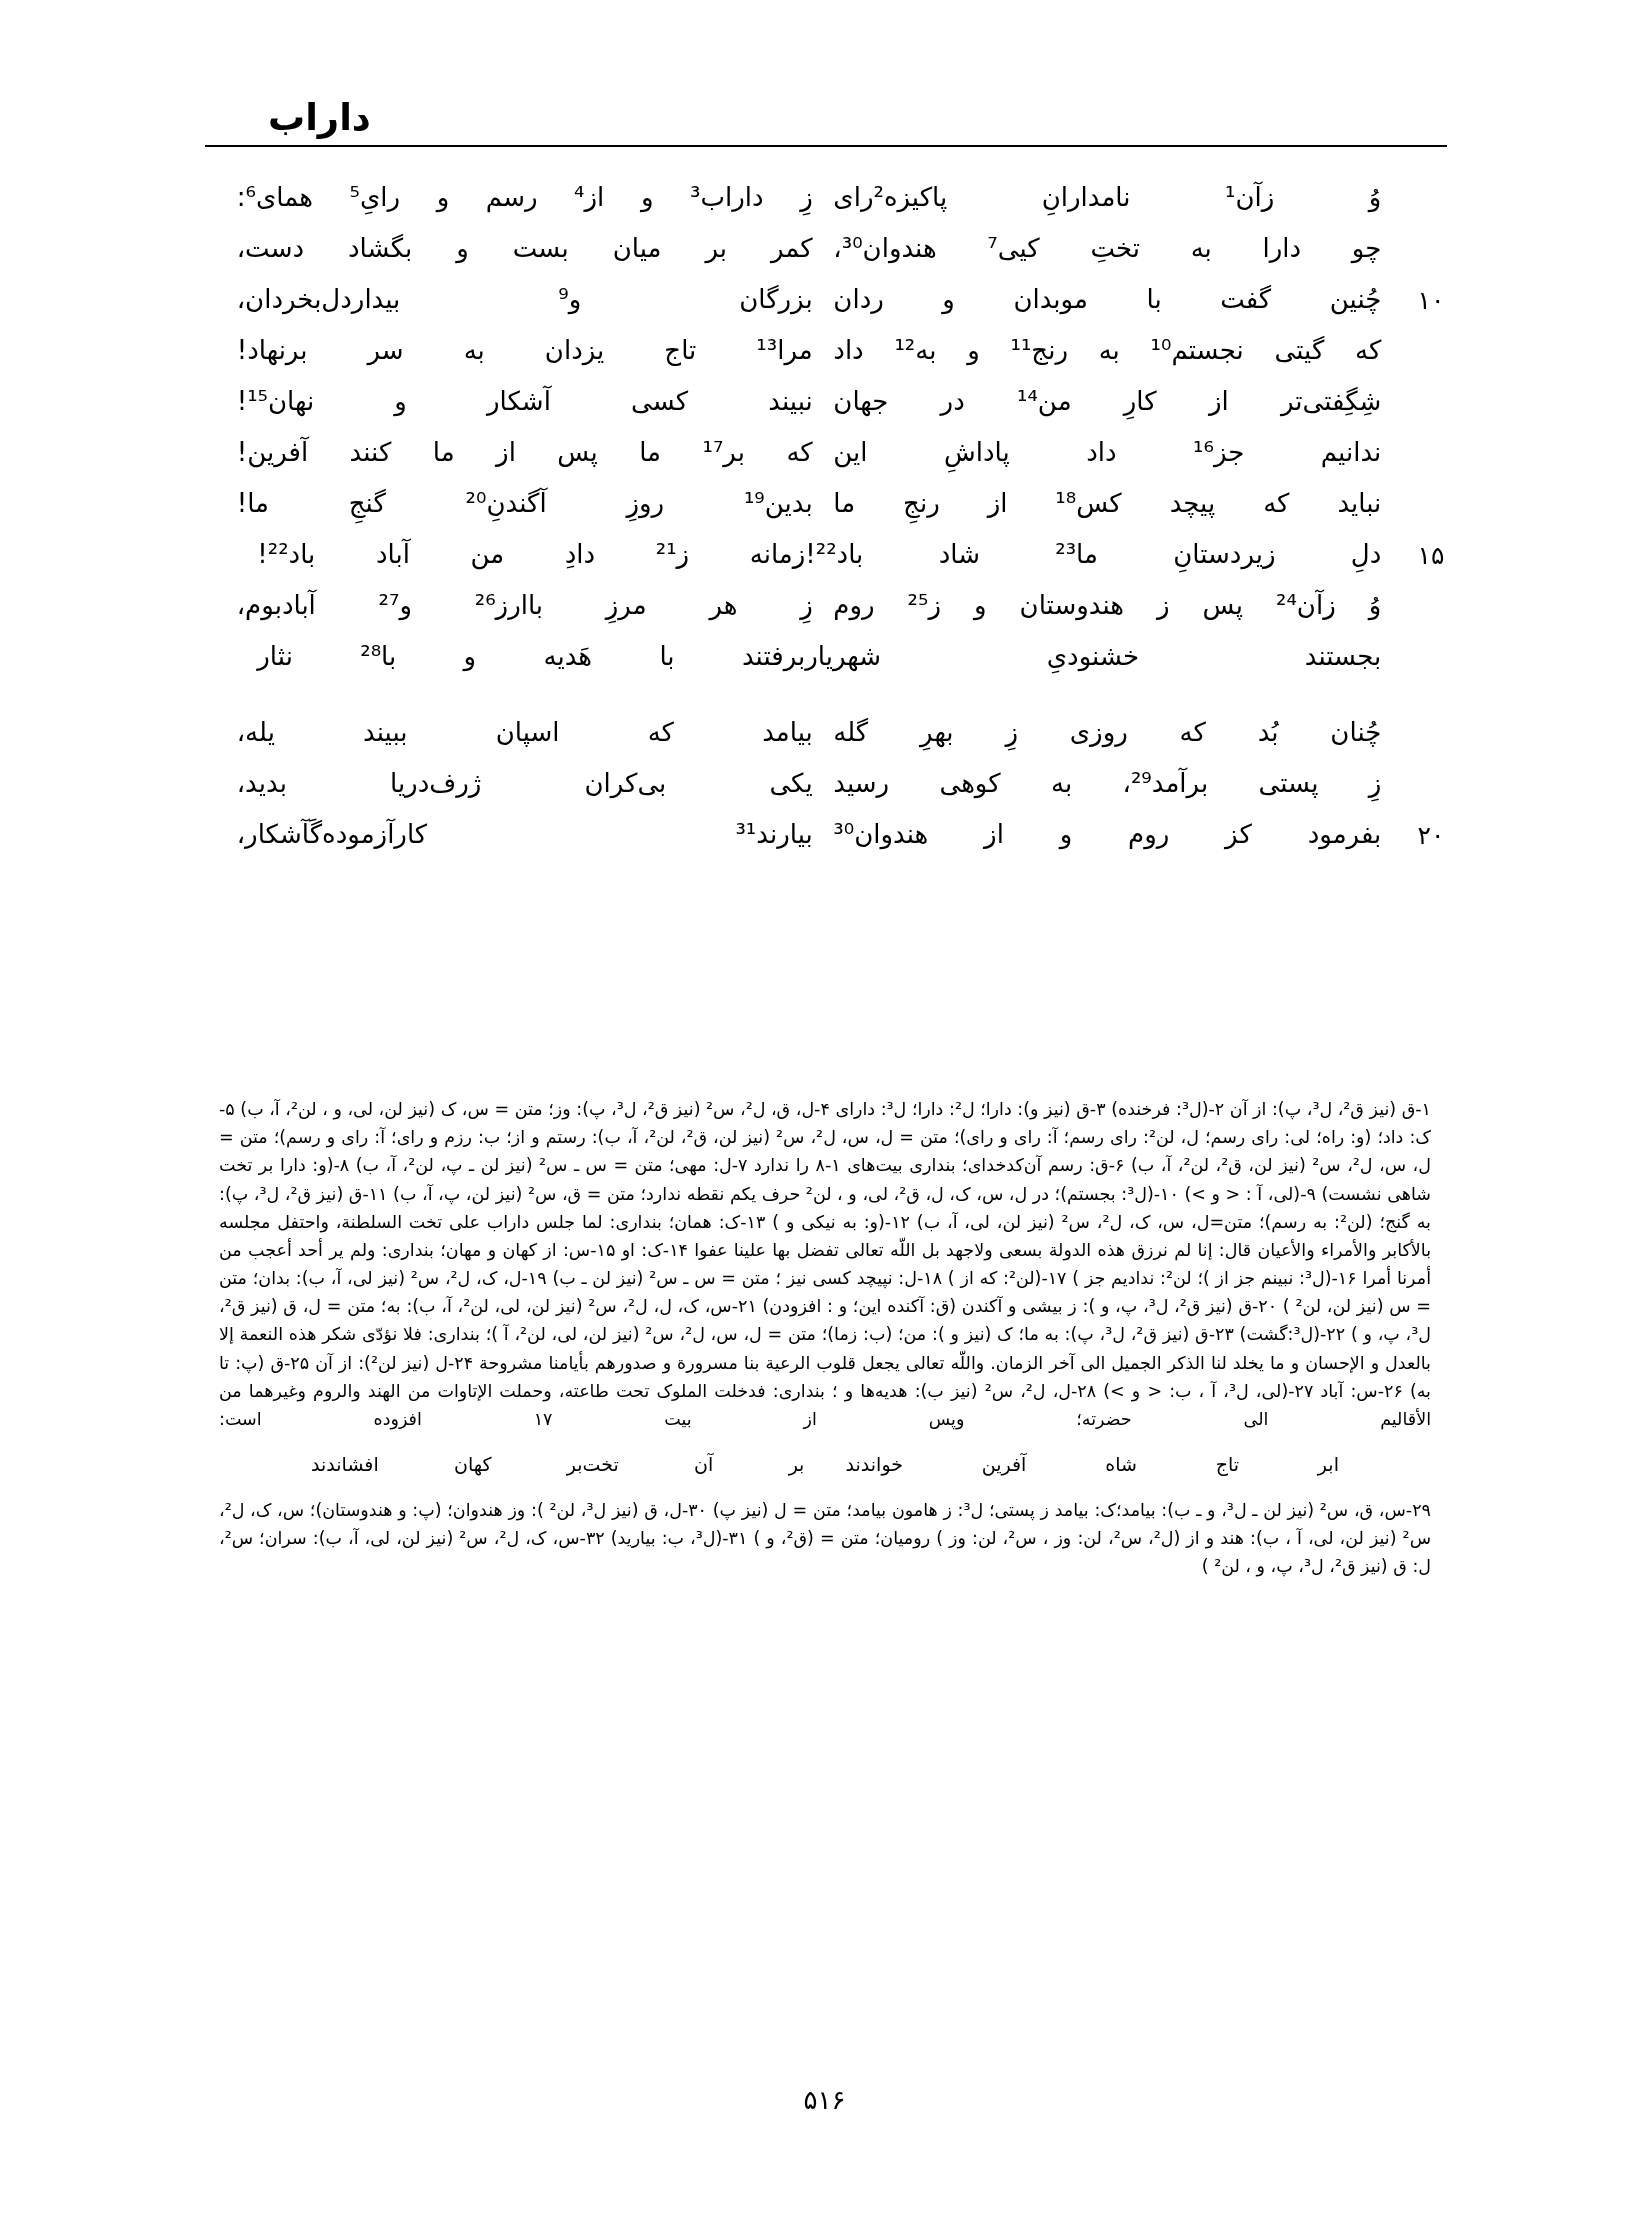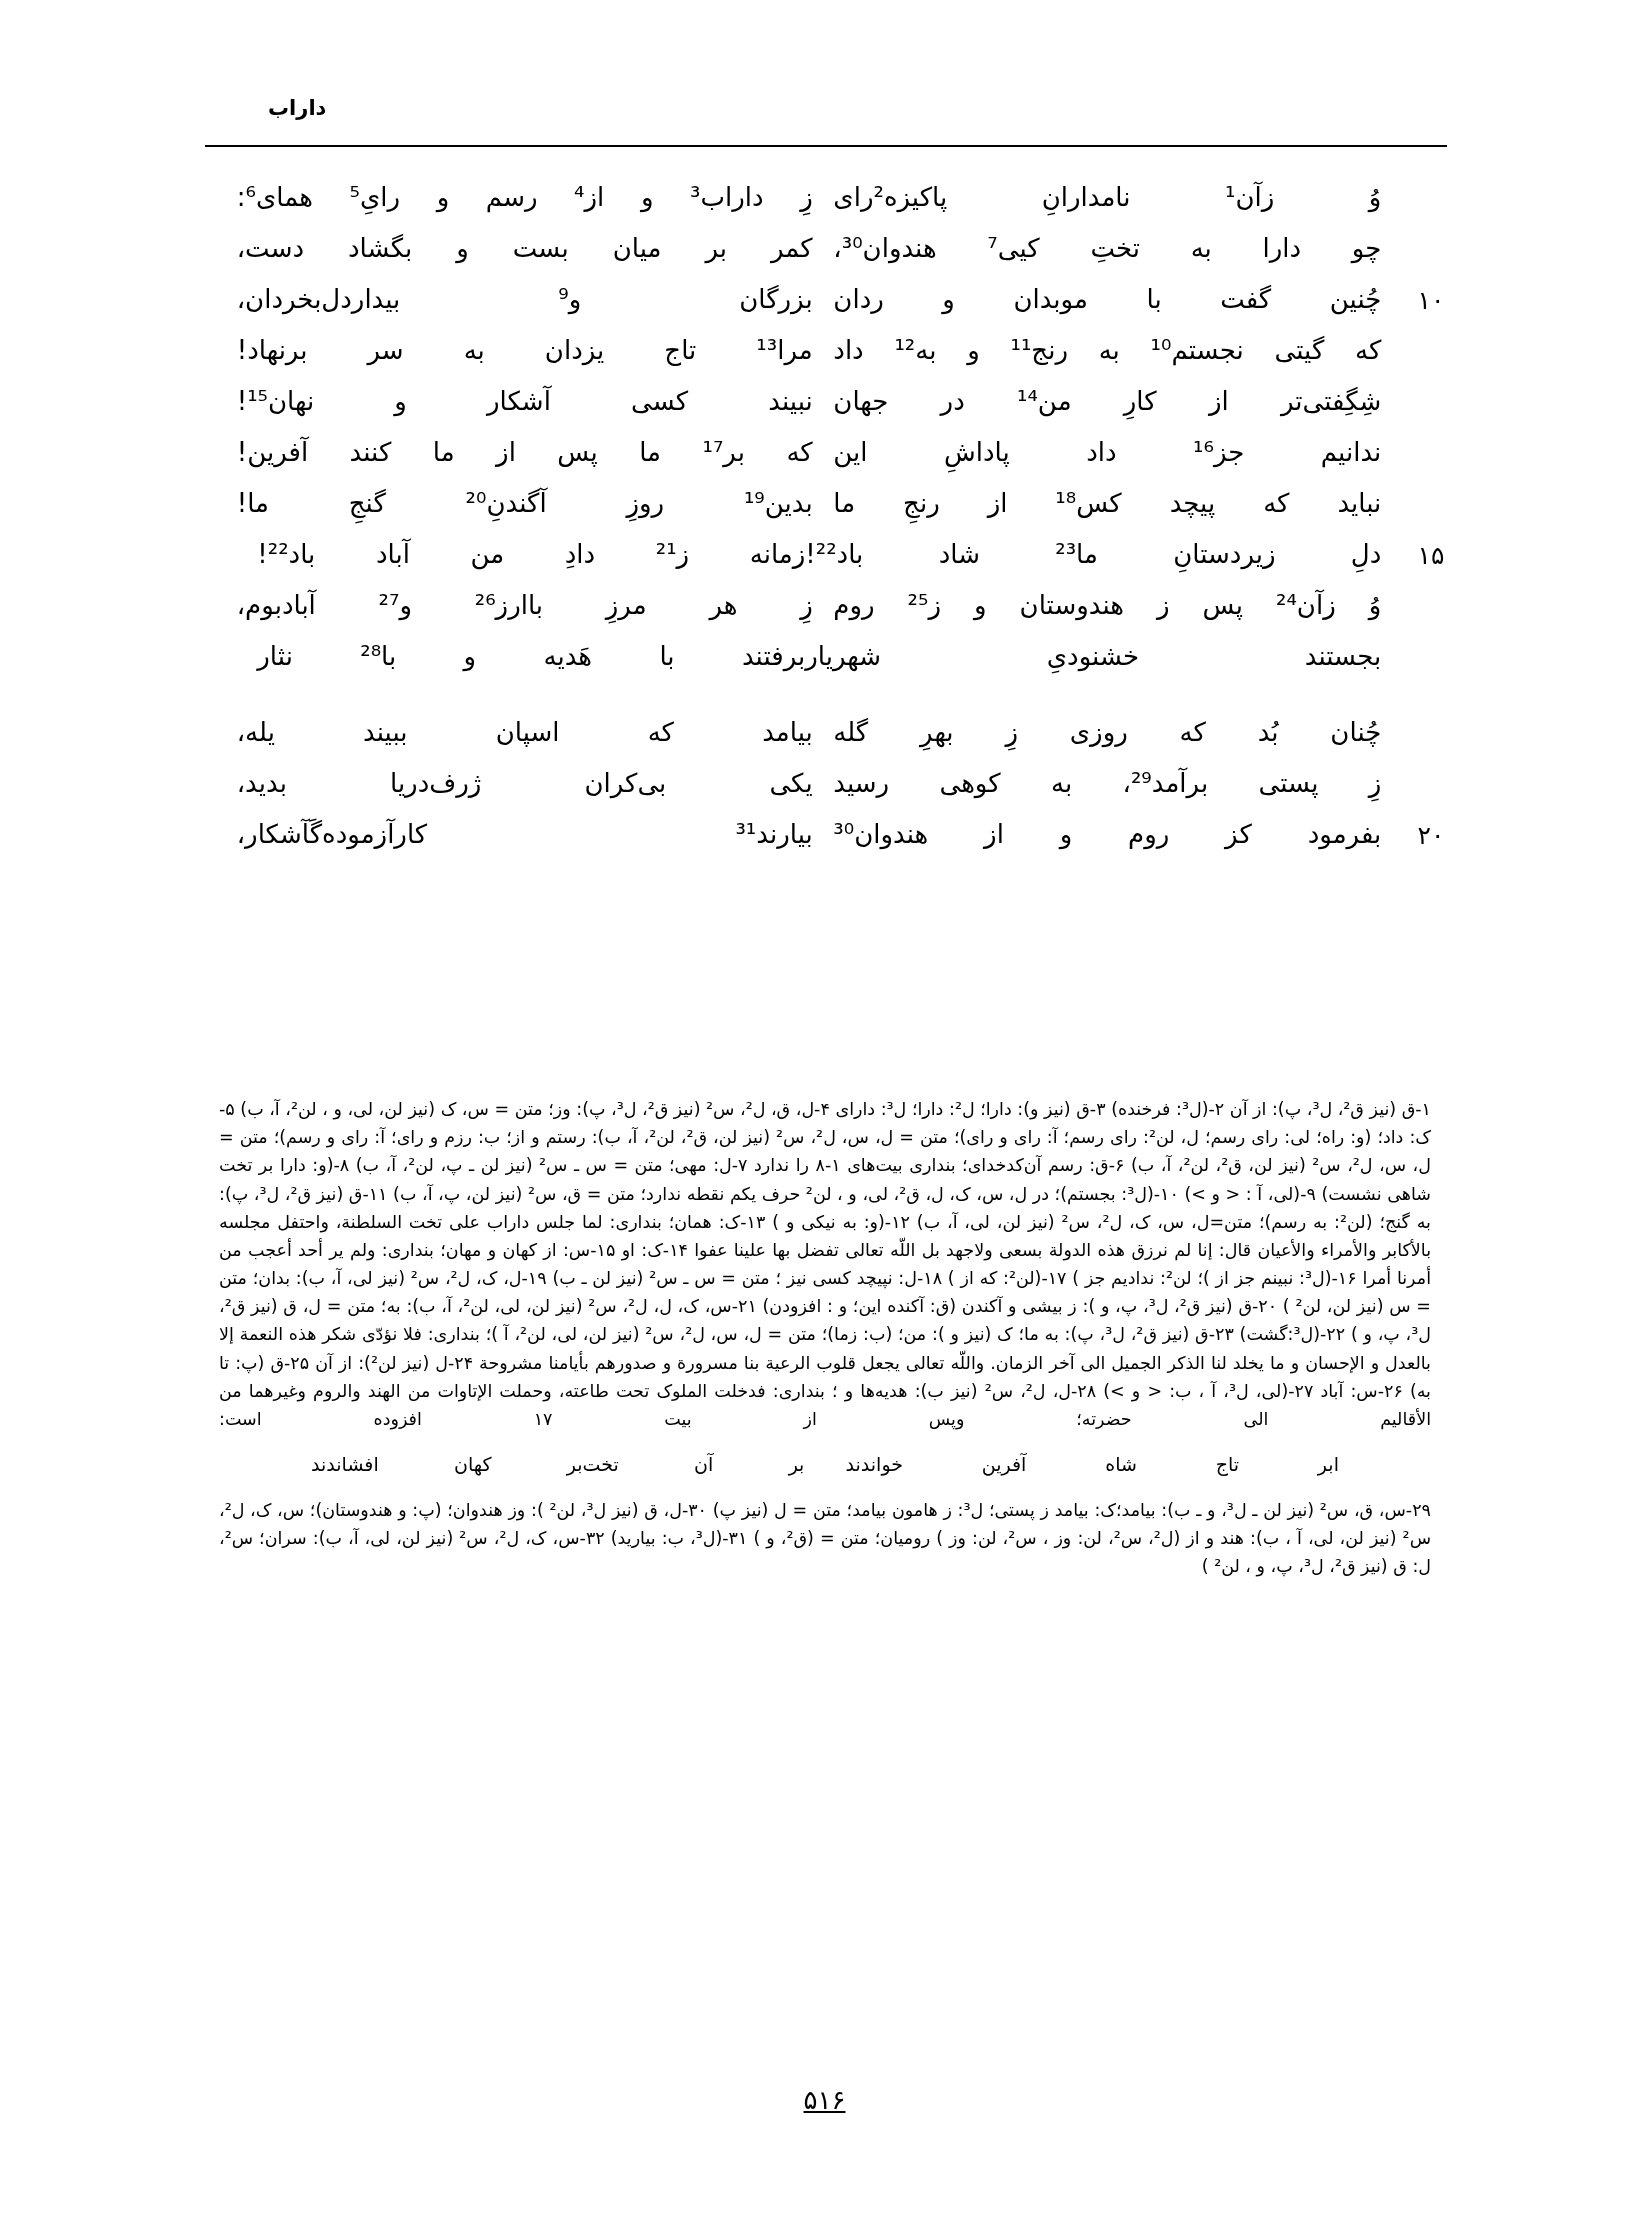--- a/index.html
+++ b/index.html
@@ -24,21 +24,21 @@
   
   .runhead {
     position: absolute;
     top: 96px;
     right: 199px;
     left: 199px;
     text-align: left;
     direction: rtl;
   }
   .runhead-title {
-    font-size: 21px;
+    font-size: 37px;
     font-weight: 700;
     letter-spacing: 0.3px;
     display: inline-block;
     padding-left: 69px;
   }
   .rule {
     position: absolute;
     top: 145px;
     right: 202px;
     width: 1242px;
@@ -133,21 +133,20 @@
 
   
   .folio {
     position: absolute;
     bottom: 101px;
     left: 0;
     right: 0;
     text-align: center;
     font-size: 26px;
     direction: rtl;
-    text-decoration: underline;
   }
 </style>
 </head>
 <body>
 
 <div class="page">
 
   <div class="runhead">
     <span class="runhead-title">داراب</span>
   </div>

